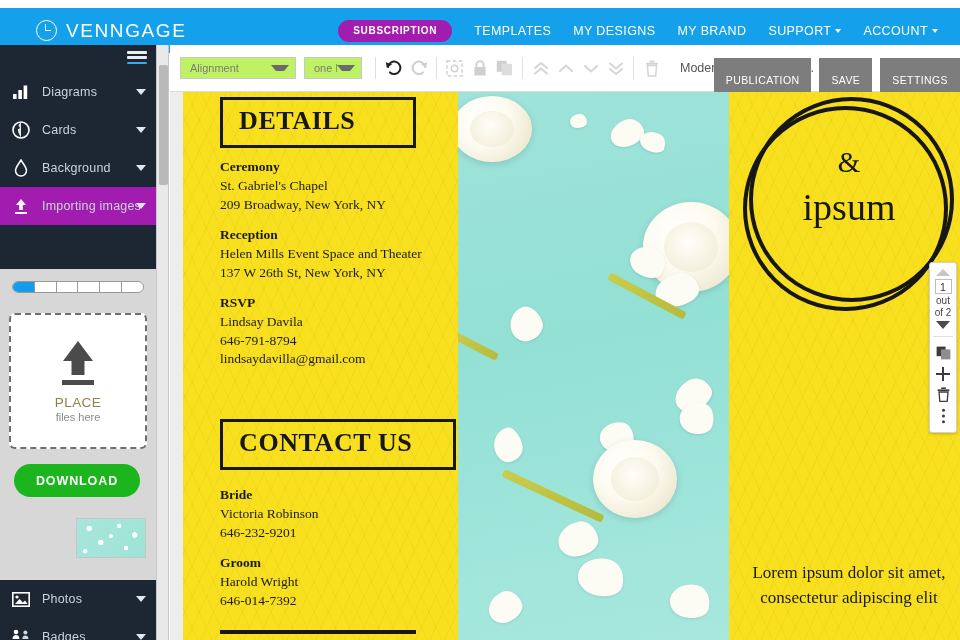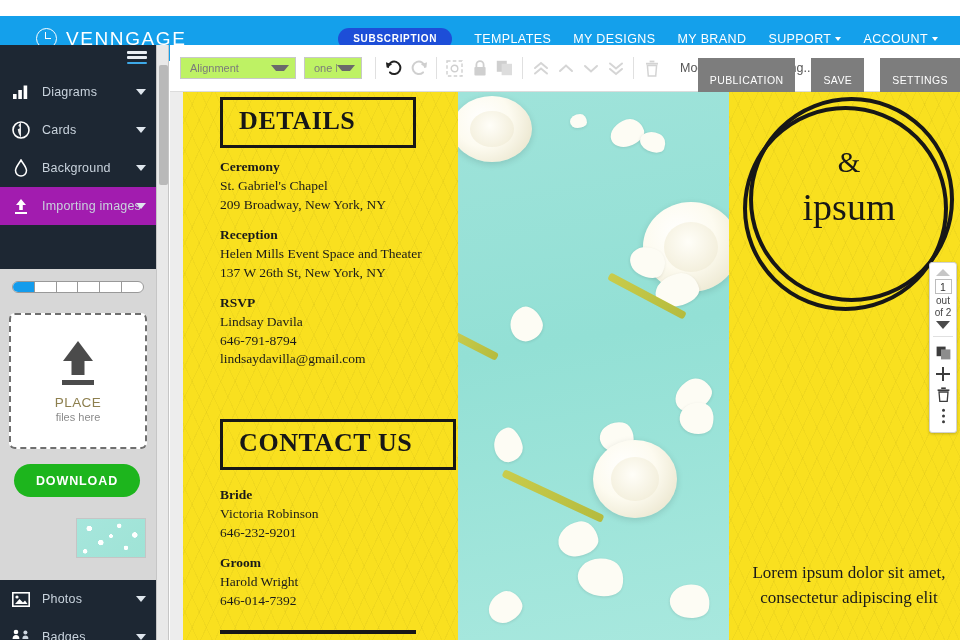--- a/index.html
+++ b/index.html
@@ -6,21 +6,21 @@
   html, body {
     width: 960px; height: 640px;
     overflow: hidden;
     font-family: "Liberation Sans", sans-serif;
     background: #fff;
   }
   #app { position: relative; width: 960px; height: 640px; overflow: hidden; }
 
   
   .topnav {
-    position: absolute; top: 16px; left: 0; width: 960px; height: 45px;
+    position: absolute; top: 8px; left: 0; width: 960px; height: 45px;
     background: #14a0eb;
     display: flex; align-items: center;
   }
   .brand { display: flex; align-items: center; margin-left: 36px; }
   .brand-logo {
     width: 21px; height: 21px; border-radius: 50%;
     border: 1.6px solid #fff; position: relative; margin-right: 9px;
   }
   .brand-logo::before {
     content: ""; position: absolute; left: 8px; top: 3px;
@@ -28,21 +28,21 @@
   }
   .brand-logo::after {
     content: ""; position: absolute; left: 9px; top: 9px;
     width: 5px; height: 1.4px; background: #fff;
   }
   .brand-name {
     color: #fff; font-size: 19px; letter-spacing: 1.6px; font-weight: 400;
   }
   .nav-right { margin-left: auto; display: flex; align-items: center; margin-right: 12px; }
   .subscription-btn {
-    background: #1d4ed8; color: #fff; border: none;
+    background: #a21caf; color: #fff; border: none;
     border-radius: 13px; padding: 5px 15px 6px;
     font-size: 10px; letter-spacing: 0.7px; font-weight: 700;
     cursor: pointer; margin-right: 22px;
   }
   .nav-item {
     color: #fff; font-size: 12.5px; letter-spacing: 0.4px;
     margin-right: 22px; cursor: pointer; white-space: nowrap;
   }
   .nav-item:last-child { margin-right: 10px; }
   .caret-dn {
@@ -165,21 +165,21 @@
     width: 25px; height: 24px; display: flex; align-items: center; justify-content: center;
     cursor: pointer;
   }
   .tb-ico.dim { opacity: .28; }
   .doc-title {
     margin-left: 16px; font-size: 12.5px; color: #555; white-space: nowrap;
   }
   .doc-edit { margin-left: 8px; cursor: pointer; opacity: .45; }
 
   .action-bar {
-    position: absolute; right: 0; top: 58px; display: flex; gap: 16px;
+    position: absolute; right: 0; top: 58px; display: flex; gap: 8px;
   }
   .action-btn {
     background: #7d7d7d; color: #fff; border: none;
     min-height: 43px; padding: 7px 12px;
     font-size: 10.5px; letter-spacing: .4px; line-height: 14px;
     cursor: pointer; text-align: center;
   }
 
   
   .canvas {

